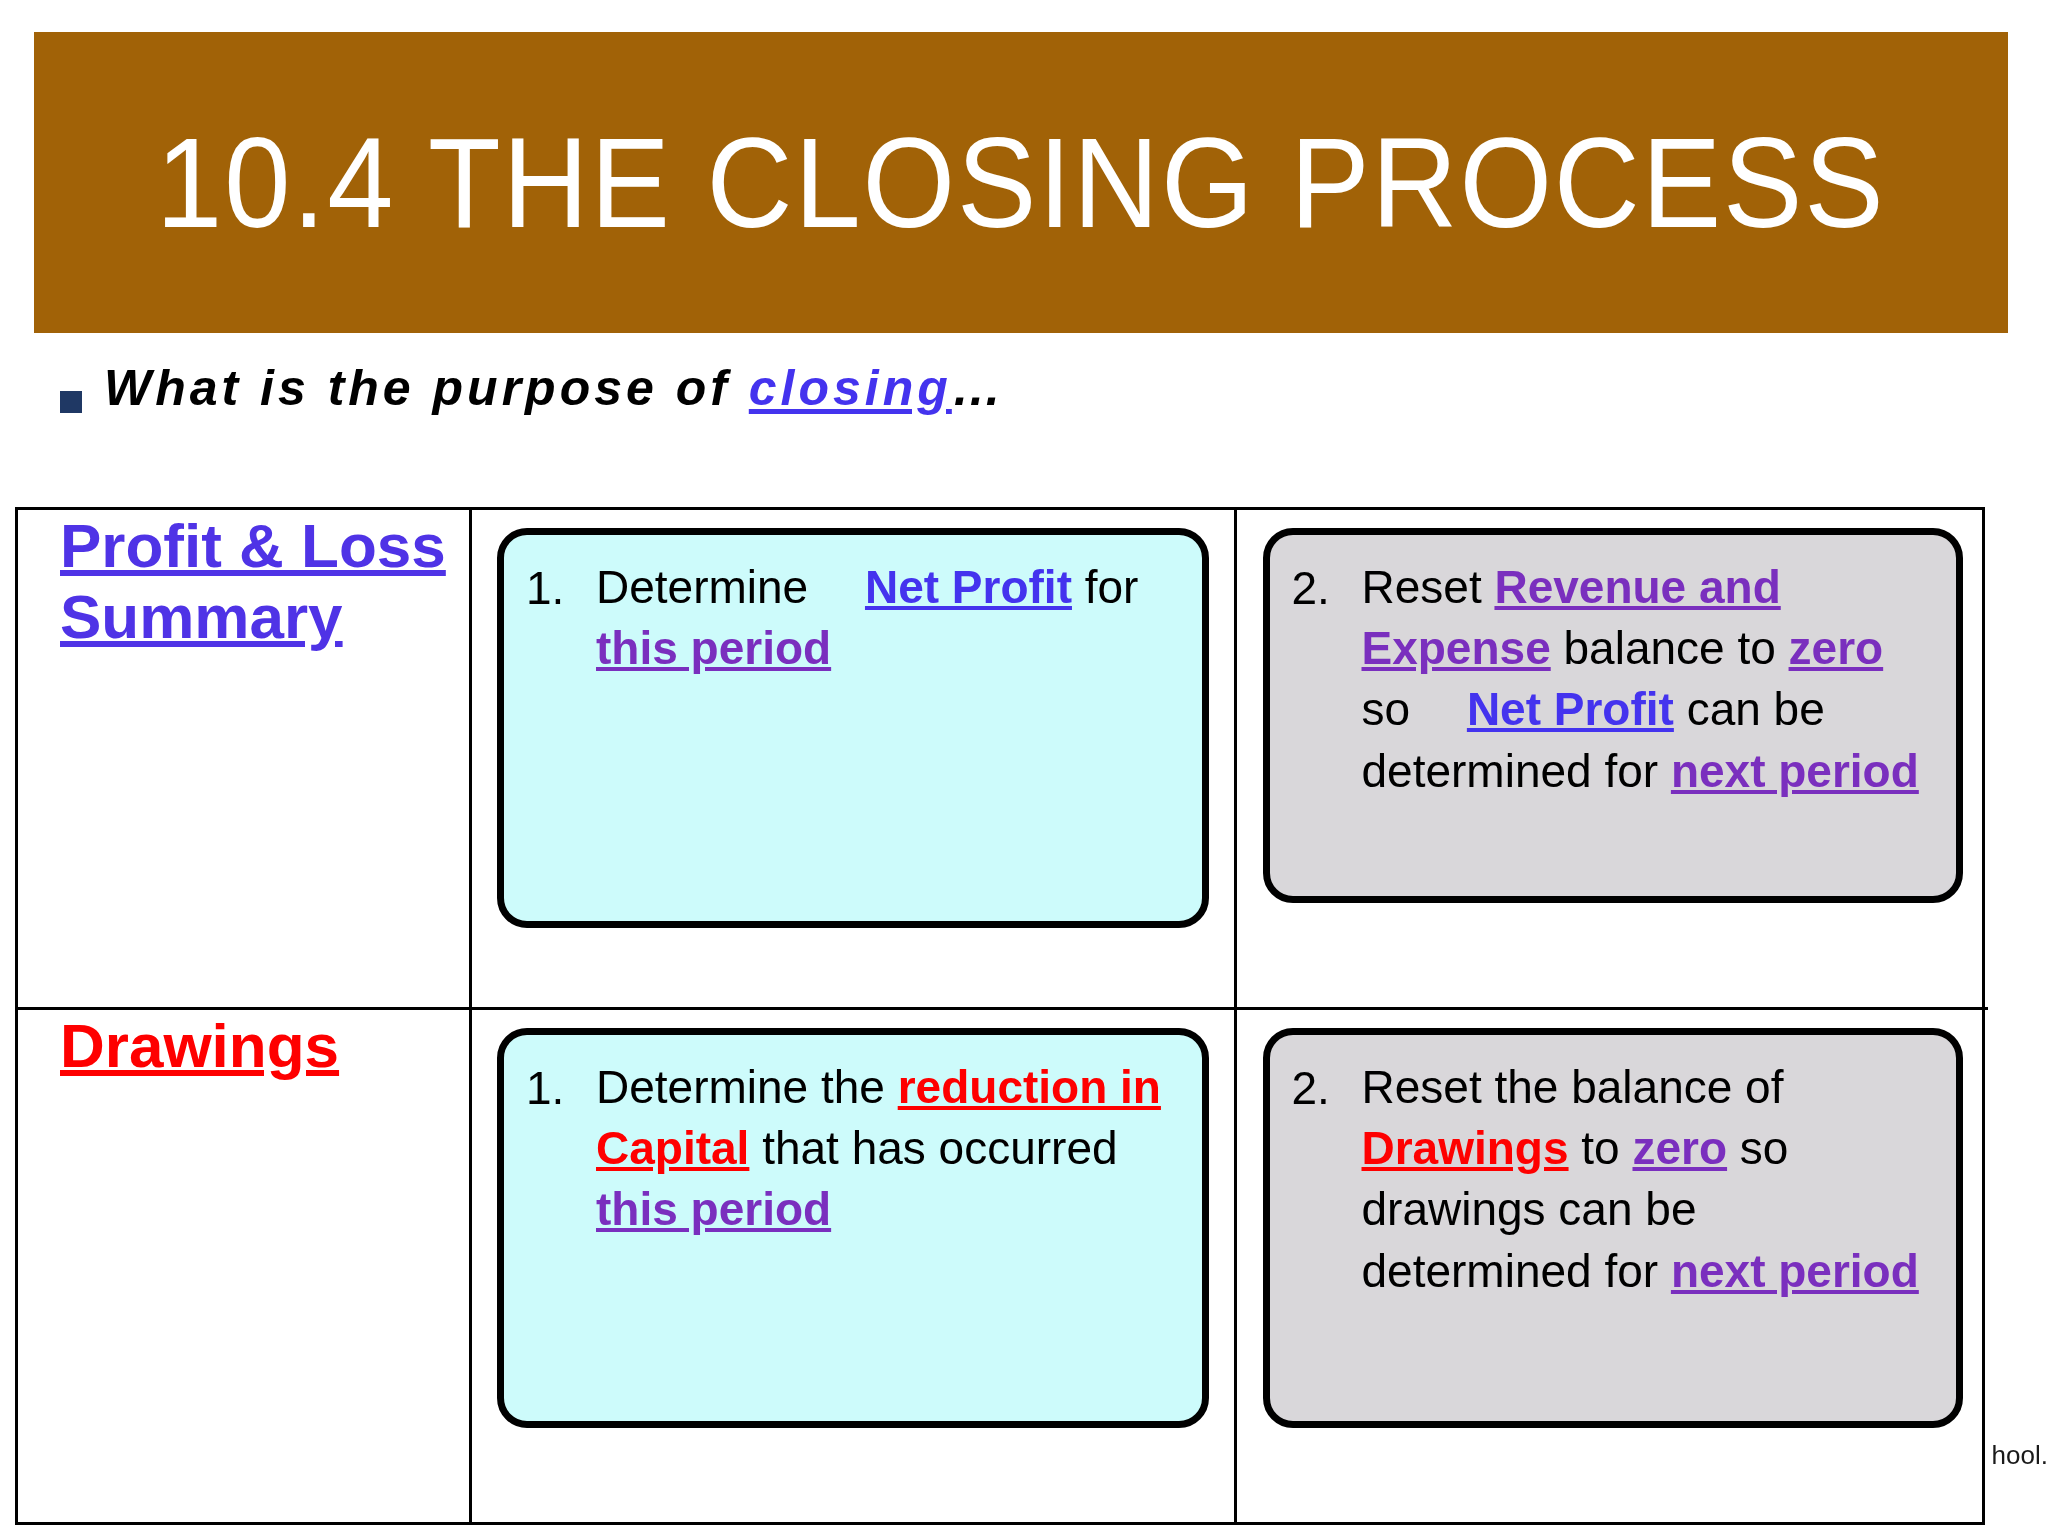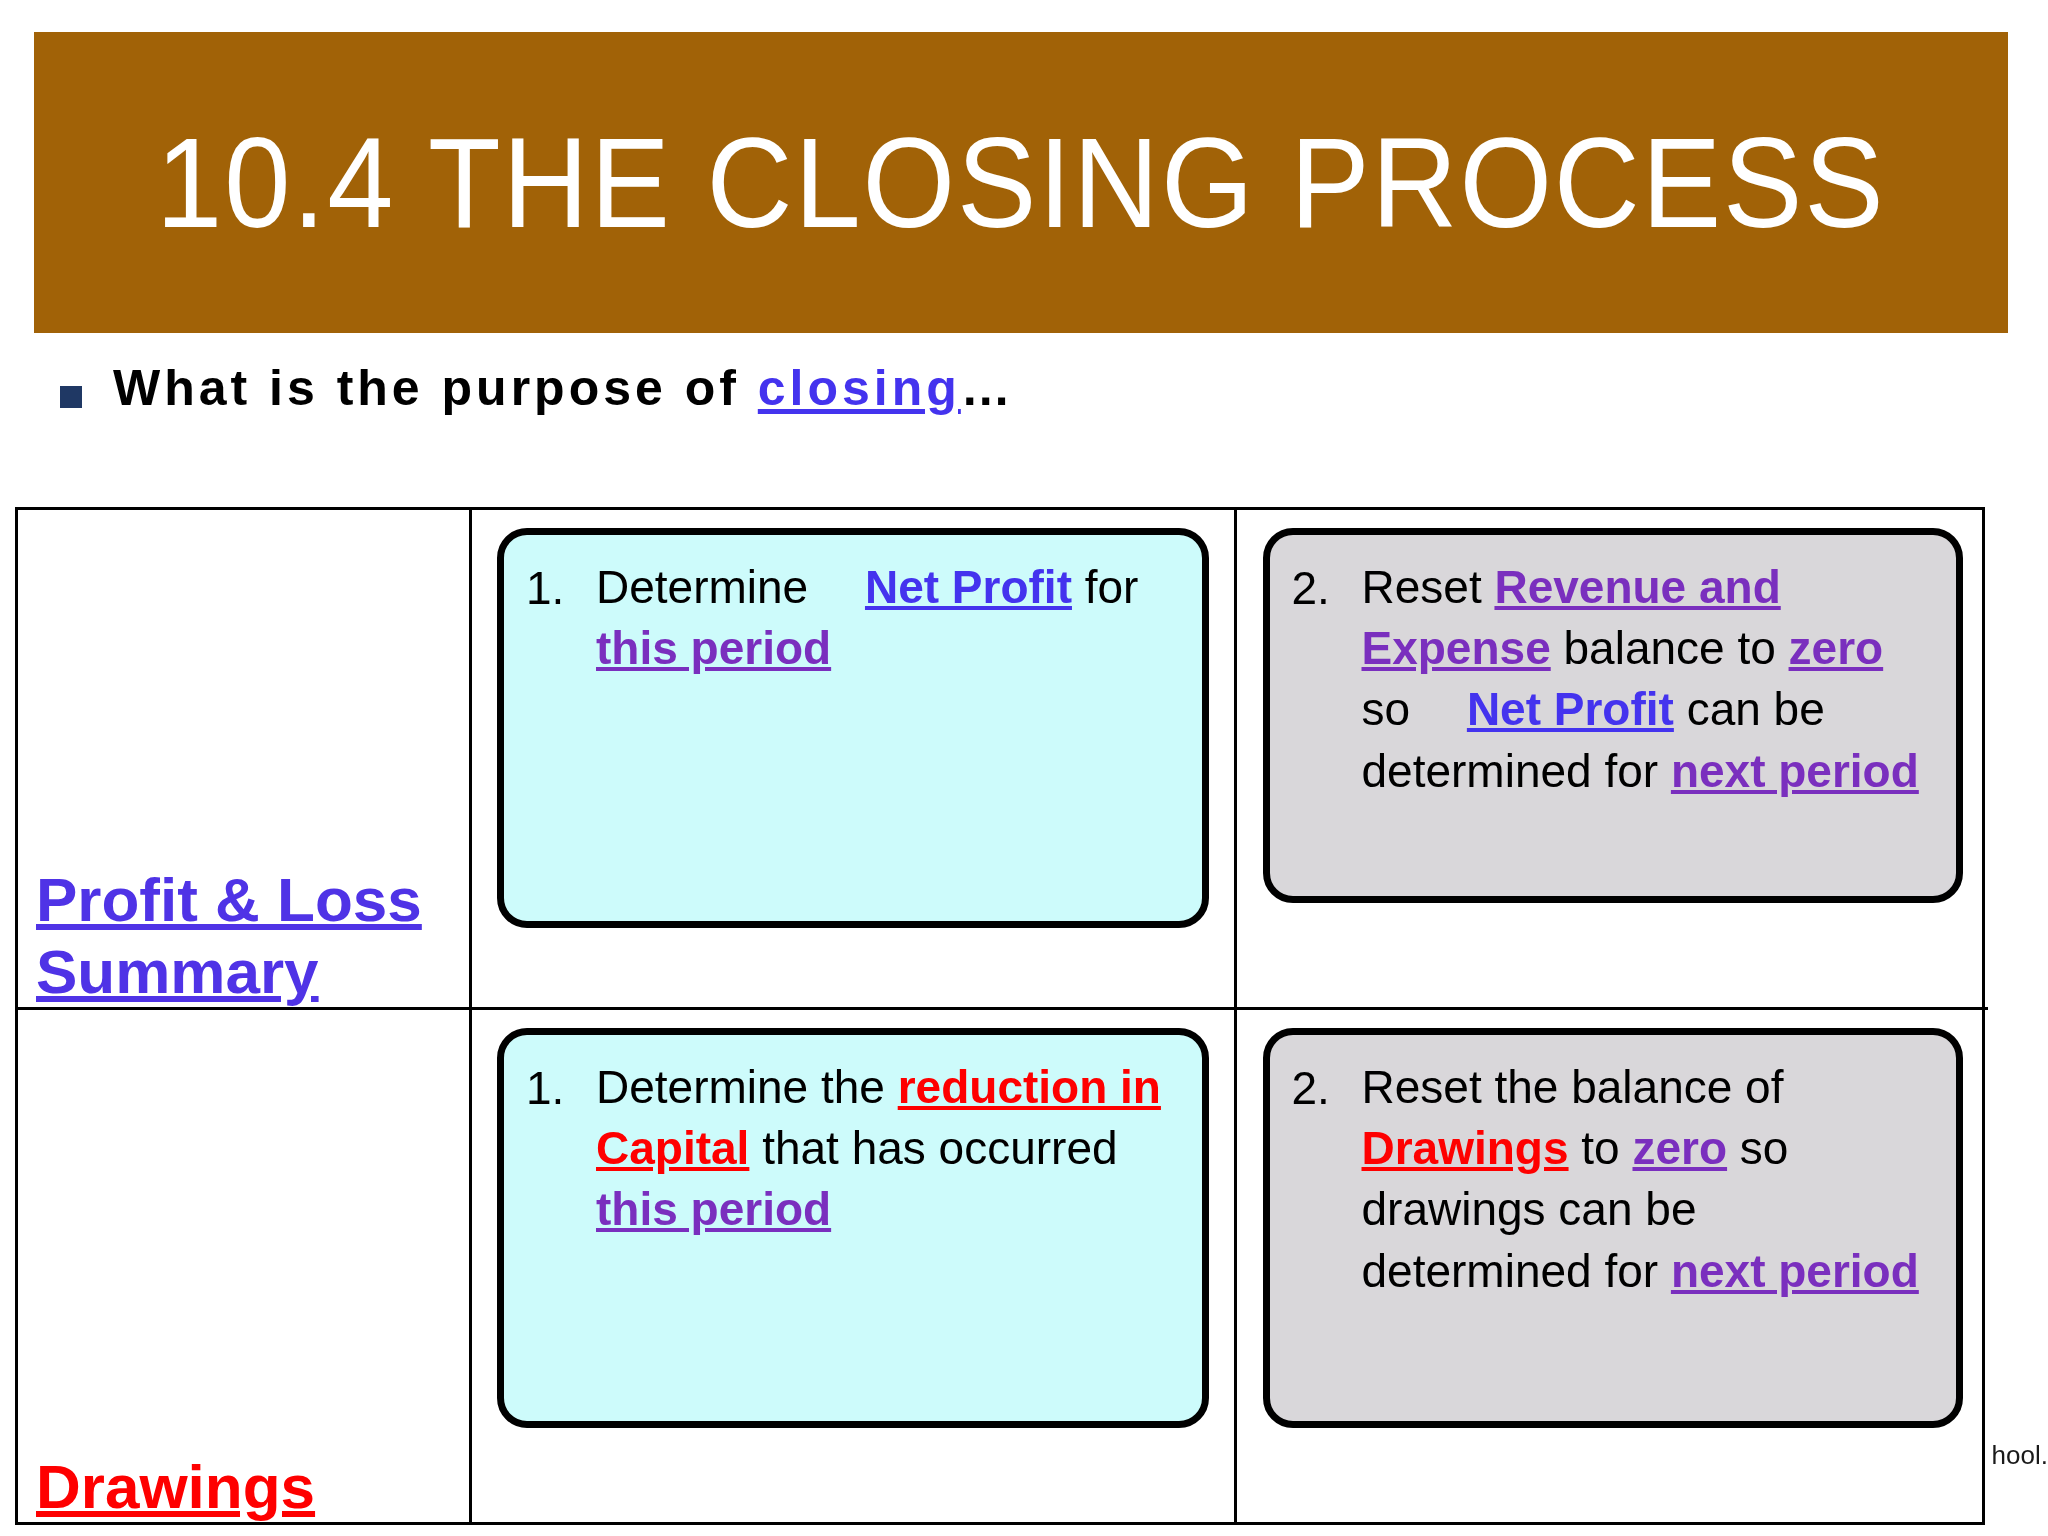--- a/index.html
+++ b/index.html
@@ -37,22 +37,23 @@
     white-space: nowrap;
     transform: scaleX(0.93);
   }
 
   
   .bullet-row {
     position: absolute;
     left: 60px;
     top: 360px;
     display: flex;
-    align-items: flex-start;
-    gap: 31px;
+    align-items: center;
+    gap: 22px;
+    font-style: italic;
   }
   .bullet-square {
     width: 22px;
     height: 22px;
     background: #1f3864;
     margin-top: 26px;
     flex: none;
   }
   .bullet-text {
     font-size: 50px;
@@ -90,22 +91,22 @@
     position: relative;
     border-right: 3px solid #000000;
     border-bottom: 3px solid #000000;
     padding: 0;
   }
   .cell.last-col { border-right: none; }
   .cell.last-row { border-bottom: none; }
 
   .label-cell {
     display: flex;
-    align-items: flex-end;
-    padding-left: 18px;
+    align-items: flex-start;
+    padding-left: 42px;
     padding-right: 14px;
   }
   .label-text {
     font-size: 62px;
     font-weight: 700;
     line-height: 1.15;
     text-decoration: underline;
     text-underline-offset: 3px;
   }
   .label-pl { color: #4f33e6; }

